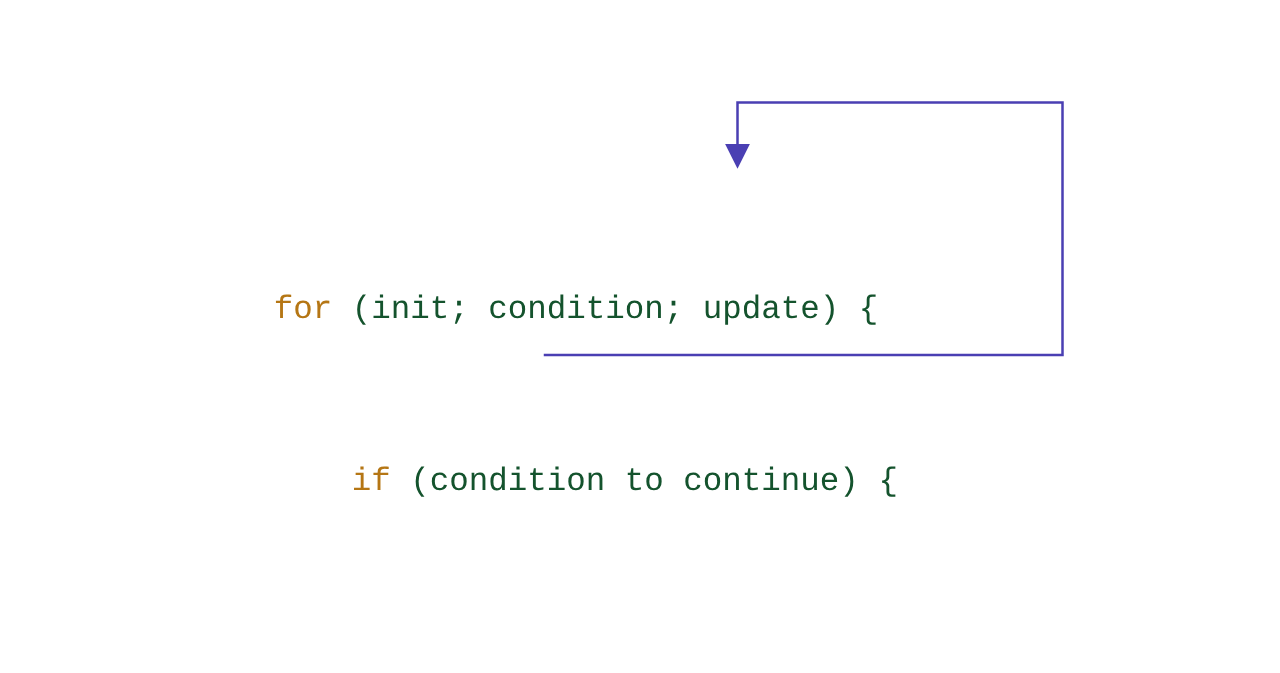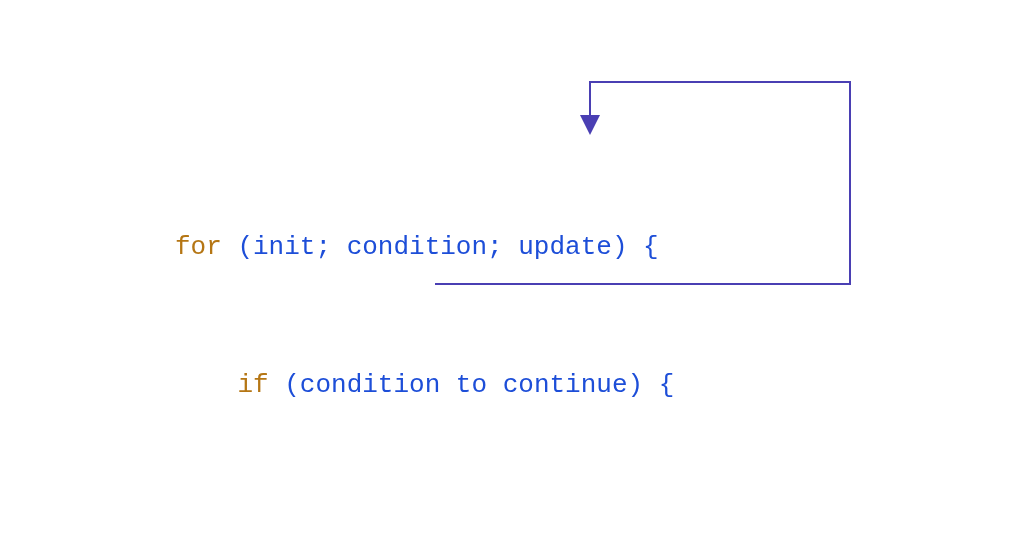--- a/index.html
+++ b/index.html
@@ -18,26 +18,27 @@
     .code-container {
       position: absolute;
       left: 175px;
       top: 132px;
       font-size: 26px;
       line-height: 46px;
       white-space: pre;
     }
     .keyword {
       color: #b57614;
+      margin-left: 44px;
     }
     .comment {
       color: #e05666;
     }
     .plain {
-      color: #1d4ed8;
+      color: #14532d;
     }
     .line {
       display: block;
     }
     .arrow-svg {
       position: absolute;
       left: 0;
       top: 0;
       width: 1024px;
       height: 538px;

